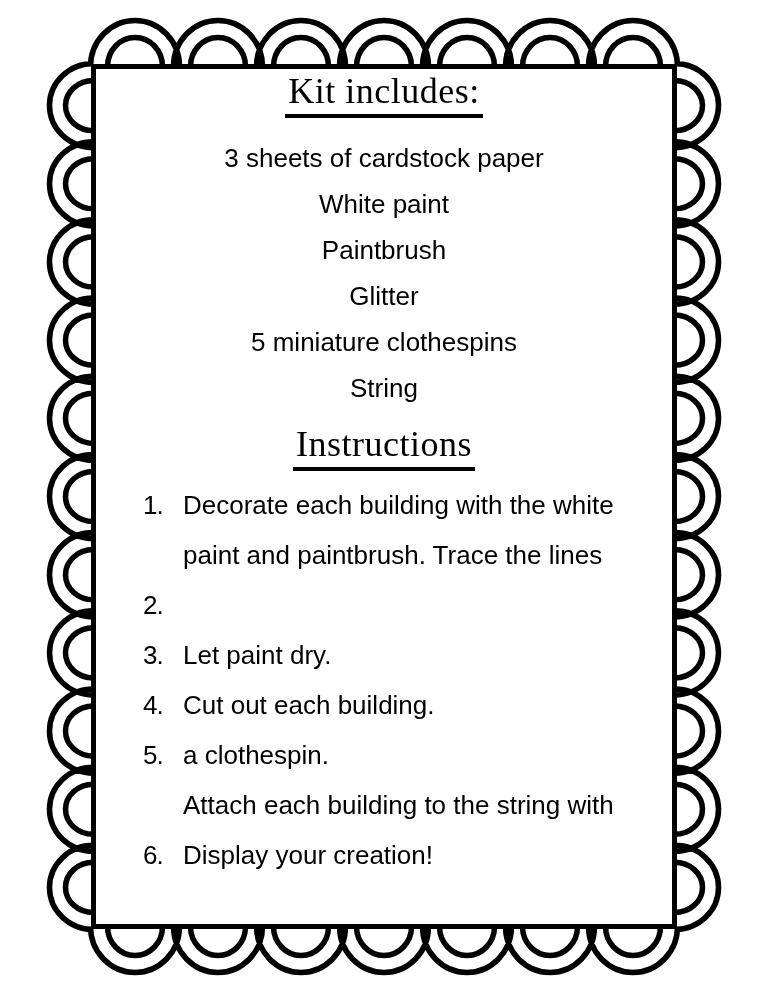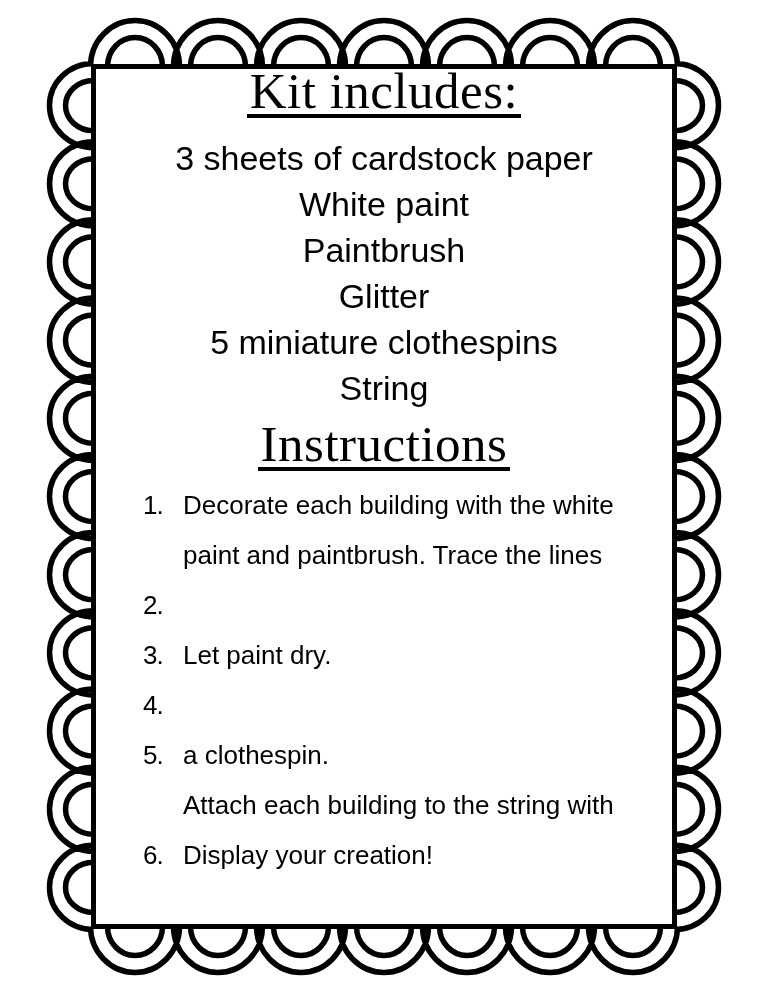--- a/index.html
+++ b/index.html
@@ -12,35 +12,35 @@
     overflow: hidden;
   }
   .page { position: absolute; inset: 0; }
   .frame { position: absolute; left: 0; top: 0; }
 
   .heading {
     position: absolute; left: 0; width: 768px;
     margin: 0; text-align: center;
     font-family: "Liberation Serif", serif;
     font-weight: 400;
-    font-size: 51px; line-height: 46px;
+    font-size: 36px; line-height: 46px;
     letter-spacing: 0.5px;
   }
   .heading .u {
     display: inline-block;
     border-bottom: 4px solid #000;
     padding: 0 3px;
   }
   .heading.kit   { top: 68px; }
   .heading.instr { top: 421px; }
 
   .kit-list {
     position: absolute; top: 135px; left: 0; width: 768px;
     text-align: center;
-    font-size: 34px; line-height: 46px;
+    font-size: 26px; line-height: 46px;
   }
   .kit-item { white-space: nowrap; }
 
   .instr-list {
     position: absolute; top: 480px; left: 143px; width: 520px;
     margin: 0; padding: 0; list-style: none;
     font-size: 26px;
   }
   .step { display: flex; align-items: flex-start; }
   .step-number {
@@ -91,20 +91,23 @@
         <span class="step-number">2.</span>
       </li>
       <li class="step">
         <span class="step-number">3.</span>
         <div class="step-lines">
           <div class="step-line">Let paint dry.</div>
         </div>
       </li>
       <li class="step">
         <span class="step-number">4.</span>
+        <div class="step-lines">
+          <div class="step-line">Cut out each building.</div>
+        </div>
       </li>
       <li class="step">
         <span class="step-number">5.</span>
         <div class="step-lines">
           <div class="step-line">a clothespin.</div>
           <div class="step-line">Attach each building to the string with</div>
         </div>
       </li>
       <li class="step">
         <span class="step-number">6.</span>

